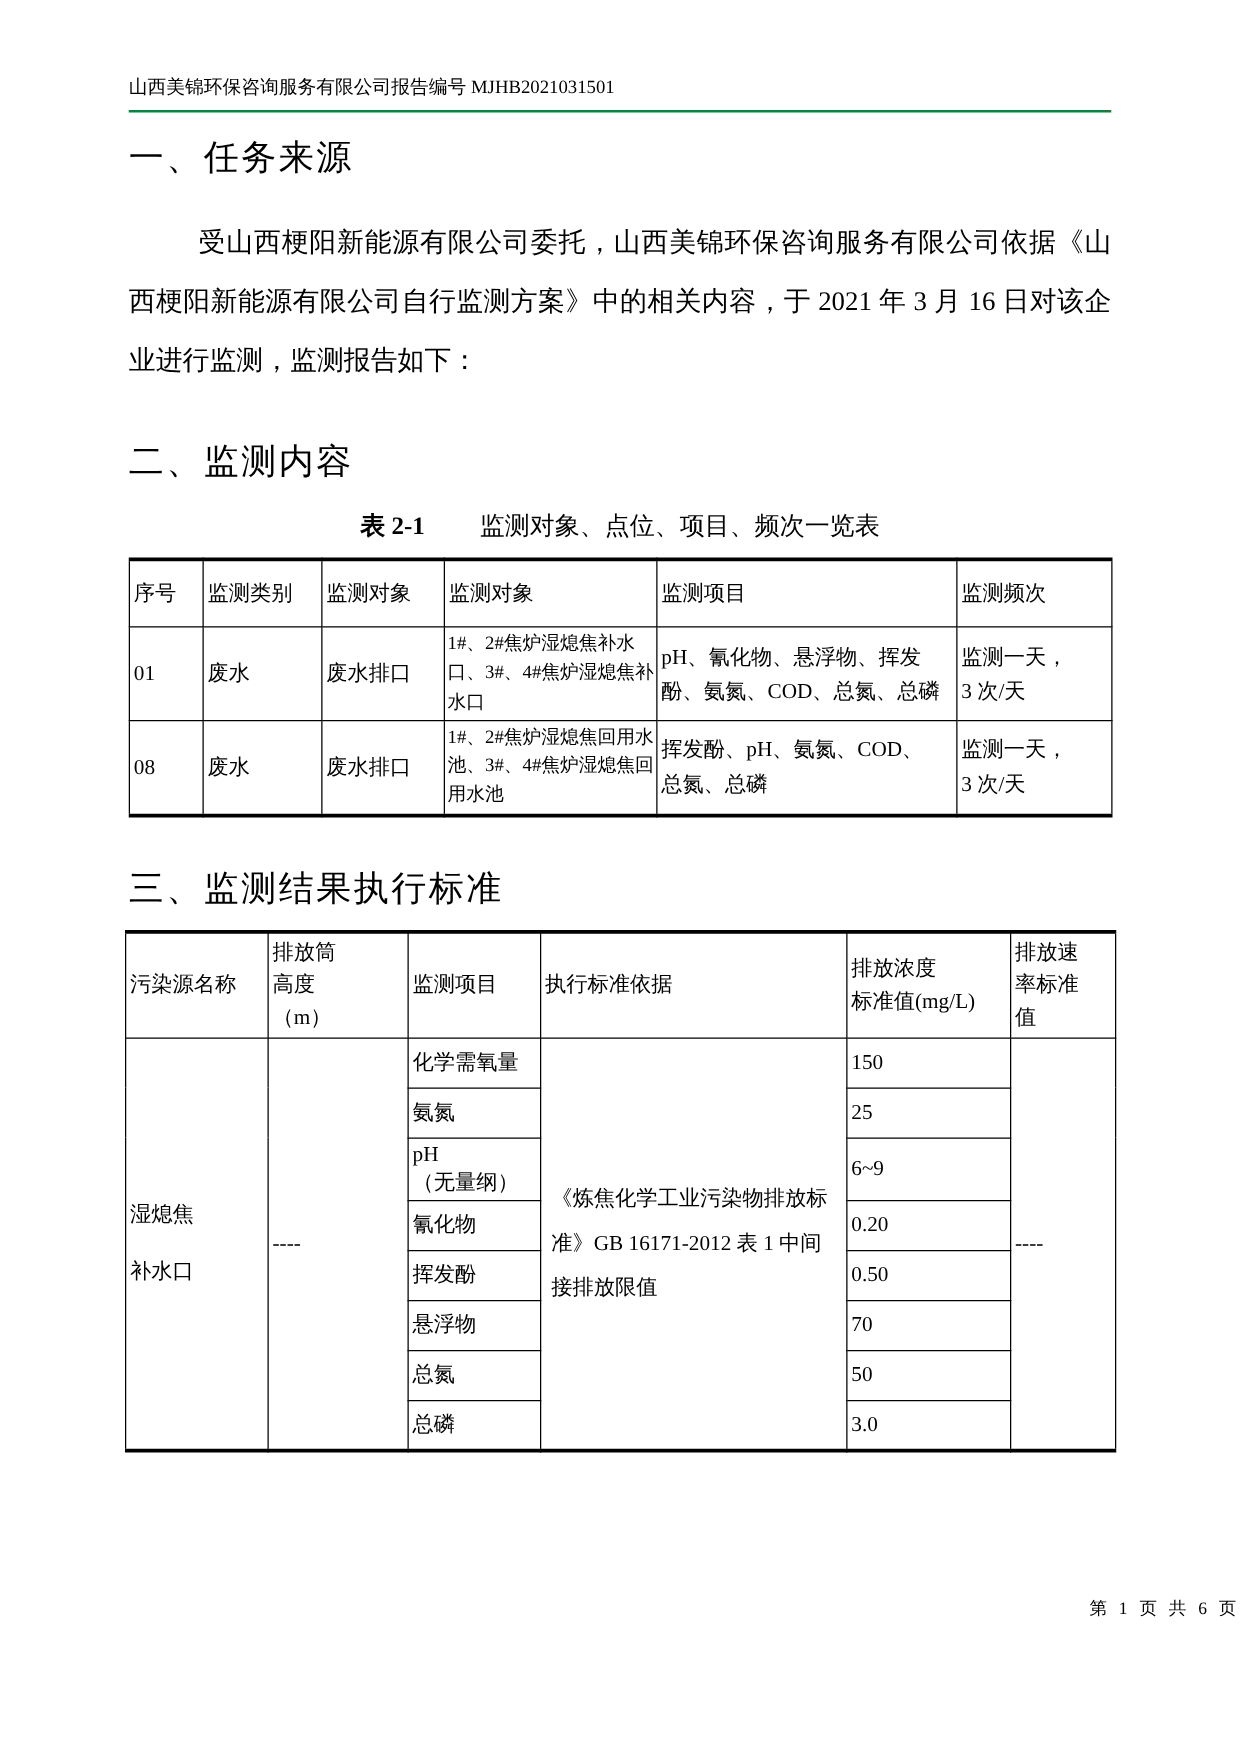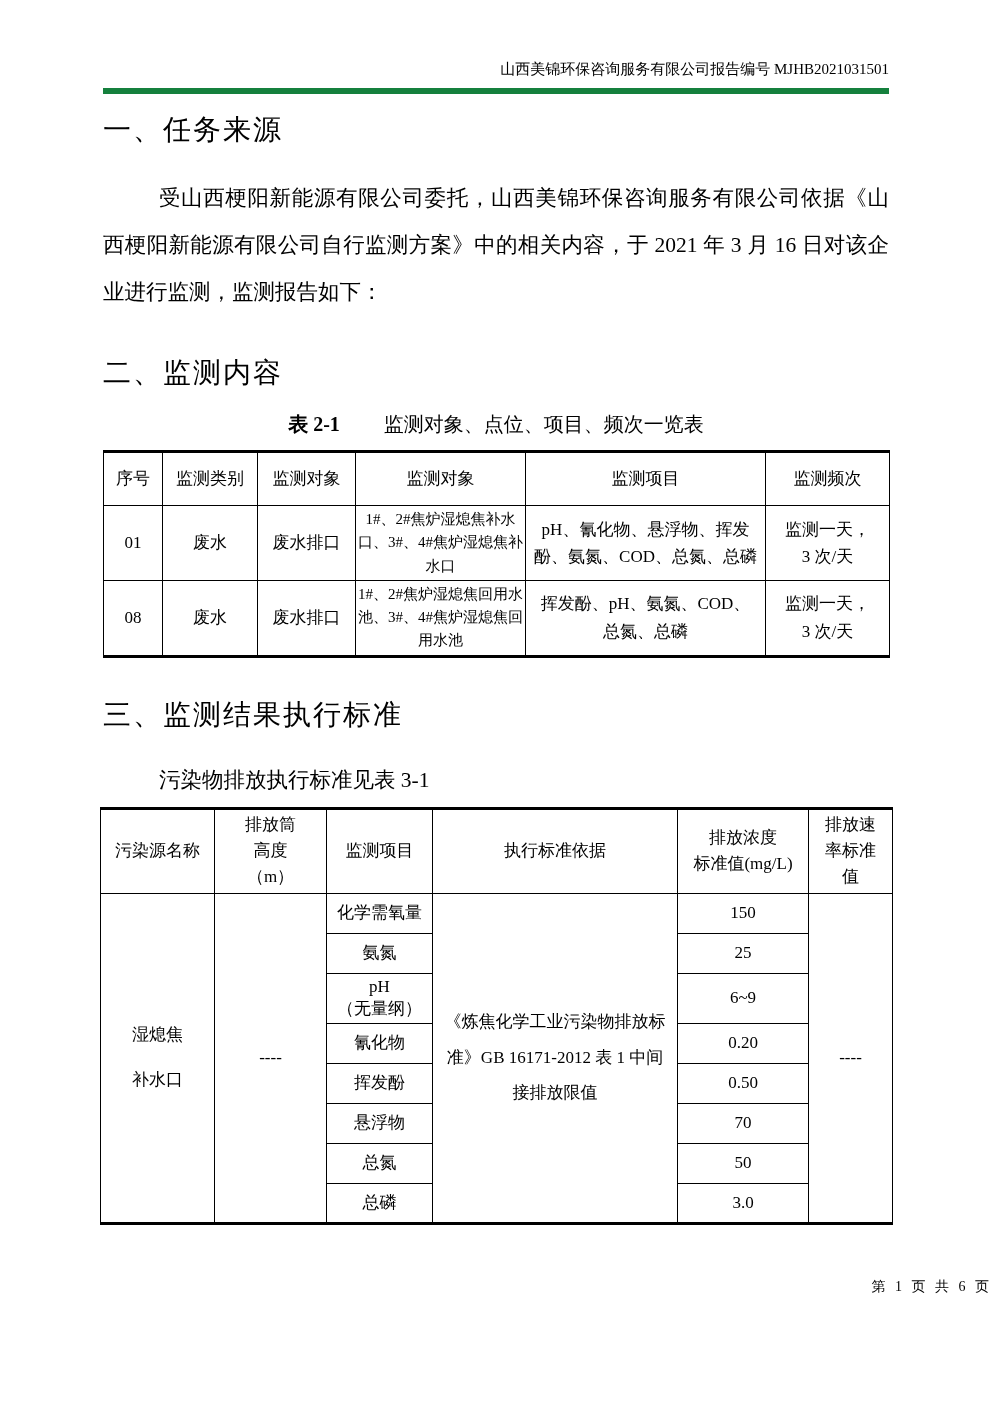--- a/index.html
+++ b/index.html
@@ -17,25 +17,25 @@
   }
   .page {
     position: relative;
     width: 786px;
     margin: 0 auto;
     padding-top: 60px;
   }
   
   .doc-header {
     display: flex;
-    justify-content: flex-end;
+    justify-content: flex-start;
     align-items: flex-end;
     font-size: 15px;
     padding-bottom: 9px;
-    border-bottom: 6px solid #15803d;
+    border-bottom: 2px solid #15803d;
   }
   
   .sec-title {
     font-size: 28px;
     font-weight: 400;
     letter-spacing: 2px;
     margin: 0;
   }
   .sec1-title { margin-top: 17px; }
   .sec2-title { margin-top: 38px; }
@@ -65,21 +65,21 @@
   .tbl-caption .cap-no { font-weight: 700; margin-right: 2.2em; }
   
   table.dtable {
     border-collapse: collapse;
     table-layout: fixed;
     border-top: 3px solid #000;
     border-bottom: 3px solid #000;
   }
   table.dtable th, table.dtable td {
     border: 1px solid #000;
-    text-align: center;
+    text-align: left;
     vertical-align: middle;
     font-weight: 400;
     white-space: pre-line;
     padding: 2px 3px;
     font-size: 17px;
     line-height: 1.6;
     margin-top: 12px;
   }
   .t21 { width: 786px; margin-top: 12px; }
   .t21 thead tr { height: 54px; }
@@ -163,21 +163,20 @@
         <td>挥发酚、pH、氨氮、COD、
 总氮、总磷</td>
         <td>监测一天，
 3 次/天</td>
       </tr>
     </tbody>
   </table>
 
   <h1 class="sec-title sec3-title">三、监测结果执行标准</h1>
 
-  <p class="intro sec3-intro">污染物排放执行标准见表 3-1</p>
 
 
   <table class="dtable t31">
     <colgroup>
       <col style="width:114px">
         <col style="width:112px">
         <col style="width:106px">
         <col style="width:245px">
         <col style="width:131px">
         <col style="width:84px">

